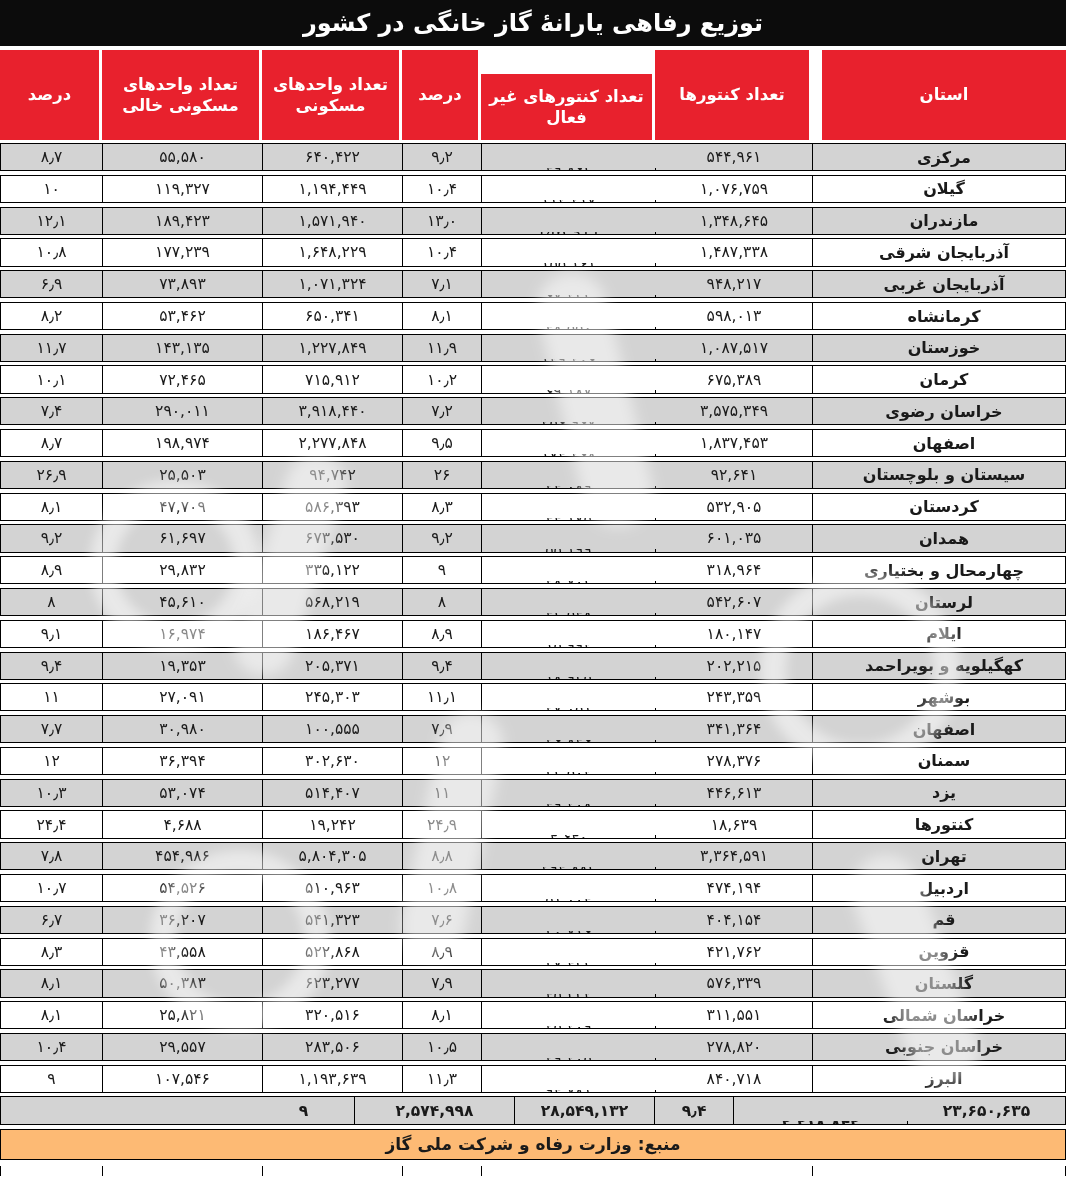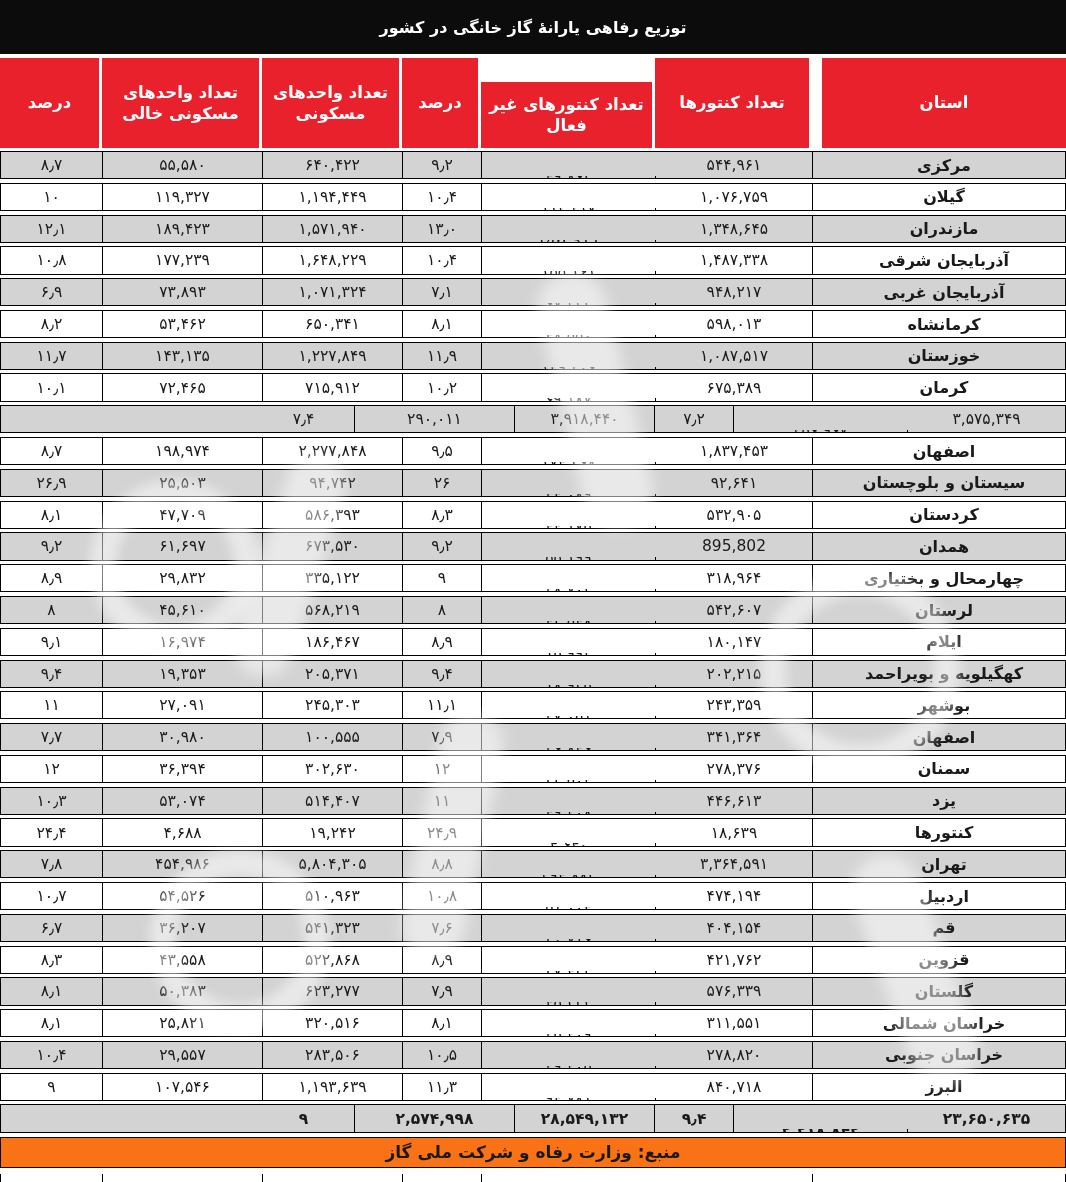--- a/index.html
+++ b/index.html
@@ -12,27 +12,27 @@
   }
   .infographic {
     position: relative;
     width: 1066px;
     height: 1182px;
     background: #ffffff;
     overflow: hidden;
   }
   
   .title-bar {
-    height: 54px;
+    height: 46px;
     background: var(--title_bg, #0c0c0c);
     color: #ffffff;
     display: flex;
     align-items: center;
     justify-content: center;
-    font-size: 16px;
+    font-size: 24px;
     font-weight: bold;
     letter-spacing: 0.2px;
   }
   
   .header-row {
     margin-top: 4px;
     height: 90px;
     display: flex;
     direction: rtl;
   }
@@ -88,21 +88,21 @@
   
   .source-box {
     margin-top: 4px;
     height: 31px;
     border: 1.6px solid var(--border, #000000);
     display: flex;
     align-items: center;
     justify-content: center;
     font-size: 17px;
     font-weight: bold;
-    background: #f97316;
+    background: #fdba74;
   }
   
   .bottom-stub {
     margin-top: 6px;
     height: 10px;
     display: flex;
     direction: rtl;
     border-left: 1.6px solid var(--border, #000000);
     border-right: 1.6px solid var(--border, #000000);
   }
@@ -211,20 +211,21 @@
       <div class="row">
         <div class="cell c0">کرمان</div>
         <div class="cell c1">۶۷۵,۳۸۹</div>
         <div class="cell c2">۶۹,۱۸۷</div>
         <div class="cell c3">۱۰٫۲</div>
         <div class="cell c4">۷۱۵,۹۱۲</div>
         <div class="cell c5">۷۲,۴۶۵</div>
         <div class="cell c6">۱۰٫۱</div>
       </div>
       <div class="row alt">
+        <div class="cell c0">خراسان رضوی</div>
         <div class="cell c1">۳,۵۷۵,۳۴۹</div>
         <div class="cell c2">۲۵۶,۹۶۷</div>
         <div class="cell c3">۷٫۲</div>
         <div class="cell c4">۳,۹۱۸,۴۴۰</div>
         <div class="cell c5">۲۹۰,۰۱۱</div>
         <div class="cell c6">۷٫۴</div>
       </div>
       <div class="row">
         <div class="cell c0">اصفهان</div>
         <div class="cell c1">۱,۸۳۷,۴۵۳</div>
@@ -247,21 +248,21 @@
         <div class="cell c0">کردستان</div>
         <div class="cell c1">۵۳۲,۹۰۵</div>
         <div class="cell c2">۴۴,۱۷۵</div>
         <div class="cell c3">۸٫۳</div>
         <div class="cell c4">۵۸۶,۳۹۳</div>
         <div class="cell c5">۴۷,۷۰۹</div>
         <div class="cell c6">۸٫۱</div>
       </div>
       <div class="row alt">
         <div class="cell c0">همدان</div>
-        <div class="cell c1">895,802</div>
+        <div class="cell c1">۶۰۱,۰۳۵</div>
         <div class="cell c2">۵۵,۱۹۹</div>
         <div class="cell c3">۹٫۲</div>
         <div class="cell c4">۶۷۳,۵۳۰</div>
         <div class="cell c5">۶۱,۶۹۷</div>
         <div class="cell c6">۹٫۲</div>
       </div>
       <div class="row">
         <div class="cell c0">چهارمحال و بختیاری</div>
         <div class="cell c1">۳۱۸,۹۶۴</div>
         <div class="cell c2">۲۸,۷۰۳</div>

